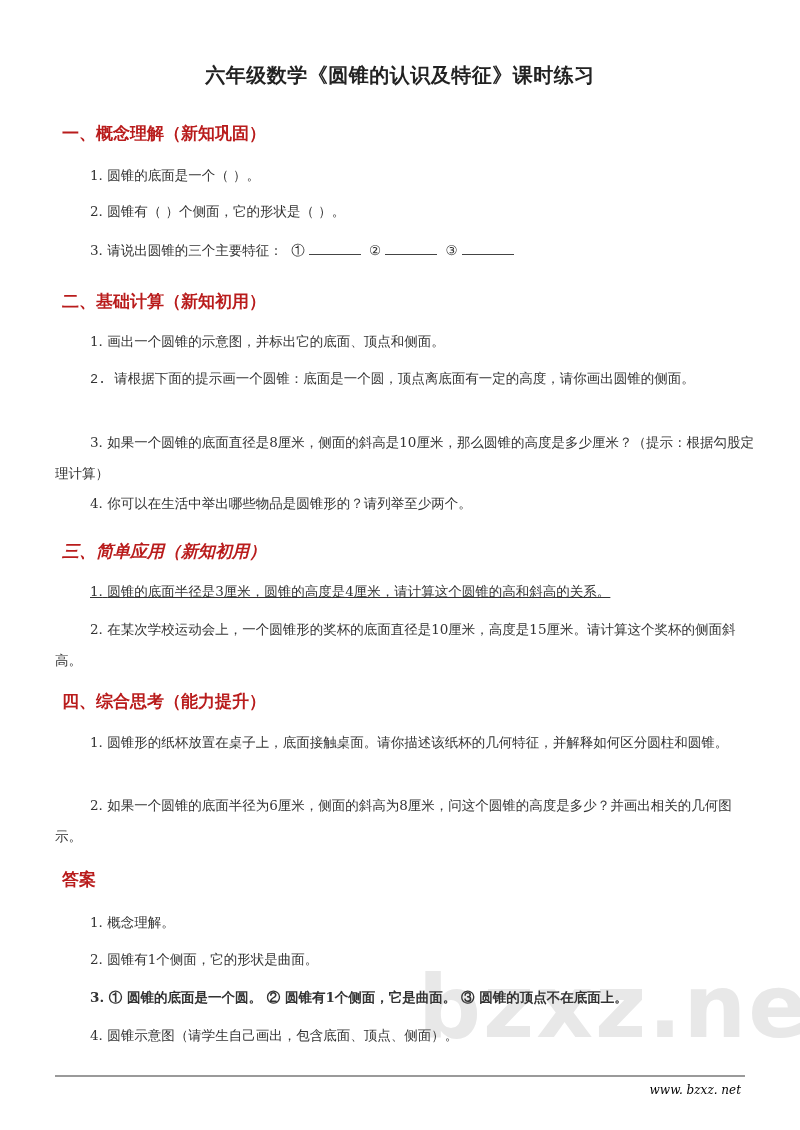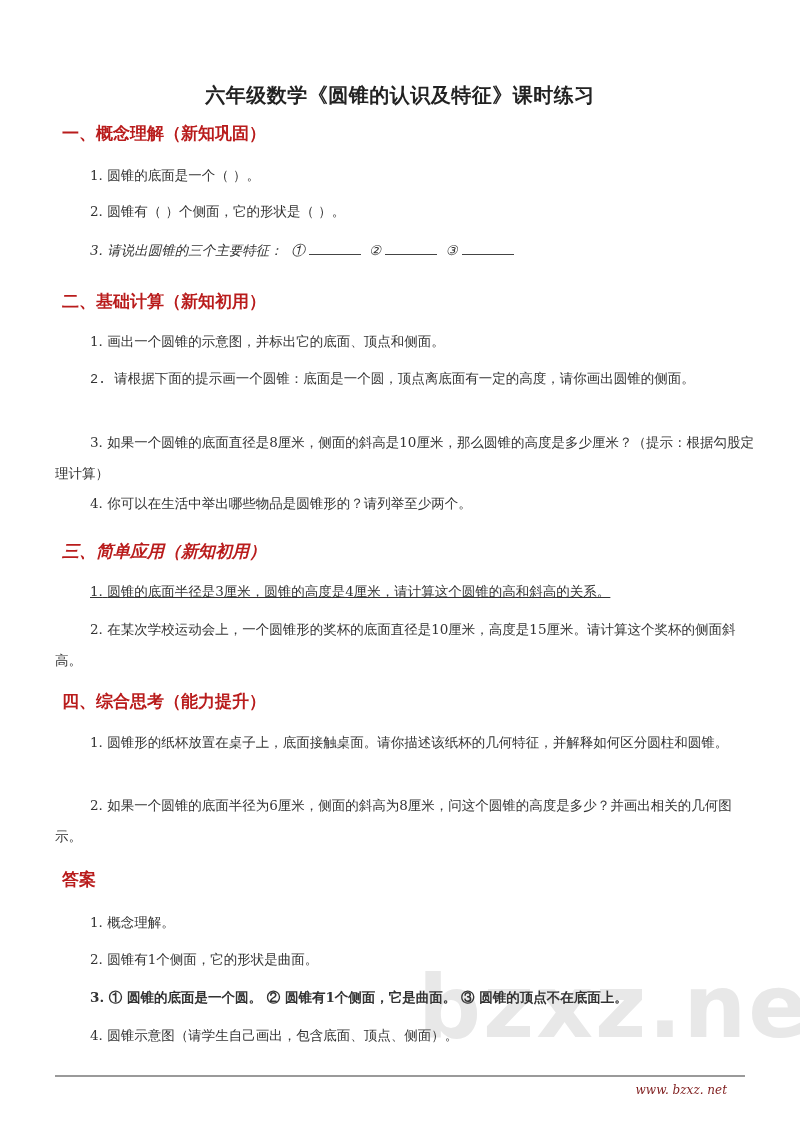--- a/index.html
+++ b/index.html
@@ -1,53 +1,53 @@
 <!DOCTYPE html>
 <html><head>
 <meta charset="utf-8">
 <style>
   html, body { margin: 0; padding: 0; background: #ffffff; }
   body { width: 800px; height: 1130px; position: relative; overflow: hidden;
          font-family: "DejaVu Serif", "Liberation Serif", serif; color: #2a2a2a; }
   .page { position: absolute; left: 0; top: 0; width: 800px; height: 1130px; }
   .title { position: absolute; top: 62px; left: 0; width: 800px; text-align: center;
            font-family: "DejaVu Sans", "Liberation Sans", sans-serif; font-weight: bold;
-           font-size: 20px; color: #222; letter-spacing: 0.5px; margin-top: 20px; }
+           font-size: 20px; color: #222; letter-spacing: 0.5px; }
   .h { position: absolute; left: 62px; font-family: "DejaVu Sans", "Liberation Sans", sans-serif;
        font-weight: bold; font-size: 17px; color: #b91c1c; }
   .q { position: absolute; left: 55px; width: 700px; font-size: 13.5px; line-height: 30px; color: #333; }
   .ind { padding-left: 35px; }
   .hang { text-indent: 35px; }
   .blank { display: inline-block; width: 52px; border-bottom: 1px solid #444; height: 14px; vertical-align: baseline; margin: 0 4px; }
   .watermark { position: absolute; left: 418px; top: 955px; font-family: "DejaVu Sans", "Liberation Sans", sans-serif;
                font-weight: bold; font-size: 88px; color: #e8e8e8; letter-spacing: 2px; z-index: 0; }
   .content { position: relative; z-index: 1; }
   .rule { position: absolute; left: 55px; top: 1075px; width: 690px; height: 0; border-top: 2px solid #9a9a9a; }
-  .footer { position: absolute; right: 73px; top: 1083px; font-family: "DejaVu Serif", "Liberation Serif", serif;
-            font-style: italic; font-size: 12px; color: #7f1d1d; }
+  .footer { position: absolute; right: 59px; top: 1083px; font-family: "DejaVu Serif", "Liberation Serif", serif;
+            font-style: italic; font-size: 12px; color: #000000; }
 </style>
 </head>
 <body>
 
 <div class="page">
   <div class="watermark">bzxz.net</div>
 
   <div class="content">
     <div class="title">六年级数学《圆锥的认识及特征》课时练习</div>
 
     <div class="h" style="top:122px;">一、概念理解（新知巩固）</div>
     <div class="q ind" style="top:160px;">
       <span>1.</span>
       <span>圆锥的底面是一个（ ）。</span>
     </div>
     <div class="q ind" style="top:196px;">
       <span>2.</span>
       <span>圆锥有（ ）个侧面，它的形状是（ ）。</span>
     </div>
-    <div class="q ind" style="top:235px;font-style:italic;">
+    <div class="q ind" style="top:235px;">
       <span>3.</span>
       <span>请说出圆锥的三个主要特征：</span>
       &nbsp;<span>①</span><span class="blank"></span>
       <span>②</span><span class="blank"></span>
       <span>③</span><span class="blank"></span>
     </div>
 
     <div class="h" style="top:290px;">二、基础计算（新知初用）</div>
     <div class="q hang" style="top:326px;">
       <span>1.</span>

